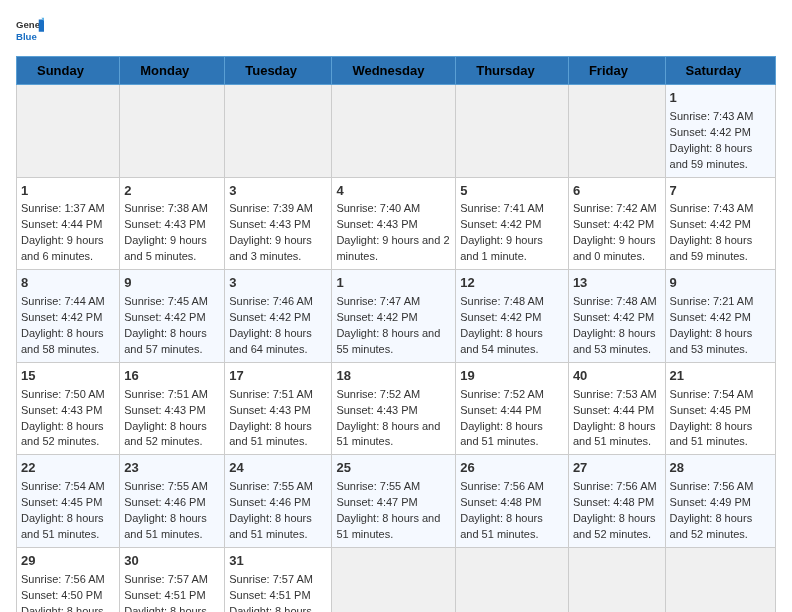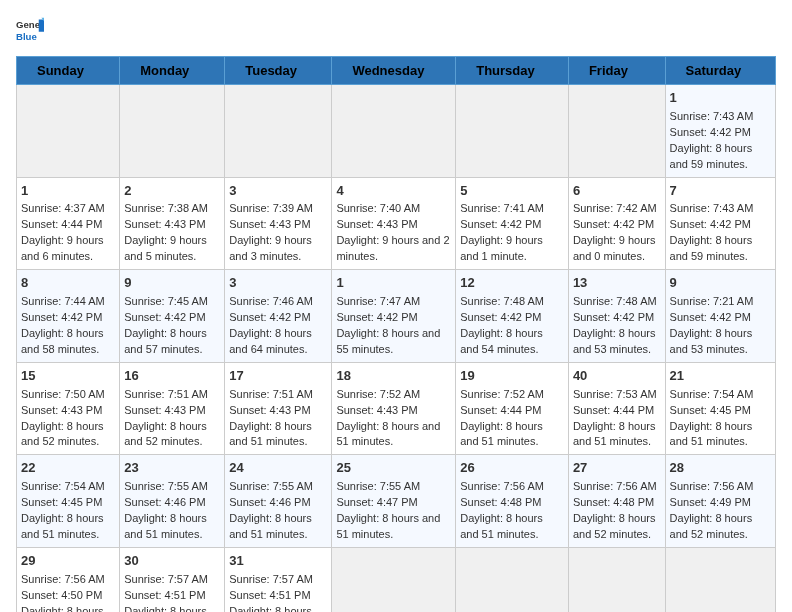--- a/index.html
+++ b/index.html
@@ -127,21 +127,21 @@
         <td>
           <span class="day-num">1</span>
           <div>Sunrise: 7:43 AM</div>
           <div>Sunset: 4:42 PM</div>
           <div>Daylight: 8 hours and 59 minutes.</div>
         </td>
       </tr>
       <tr>
         <td>
           <span class="day-num">1</span>
-          <div>Sunrise: 4:37 AM</div>
+          <div>Sunrise: 1:37 AM</div>
           <div>Sunset: 4:44 PM</div>
           <div>Daylight: 9 hours and 6 minutes.</div>
         </td>
         <td>
           <span class="day-num">2</span>
           <div>Sunrise: 7:38 AM</div>
           <div>Sunset: 4:43 PM</div>
           <div>Daylight: 9 hours and 5 minutes.</div>
         </td>
         <td>

